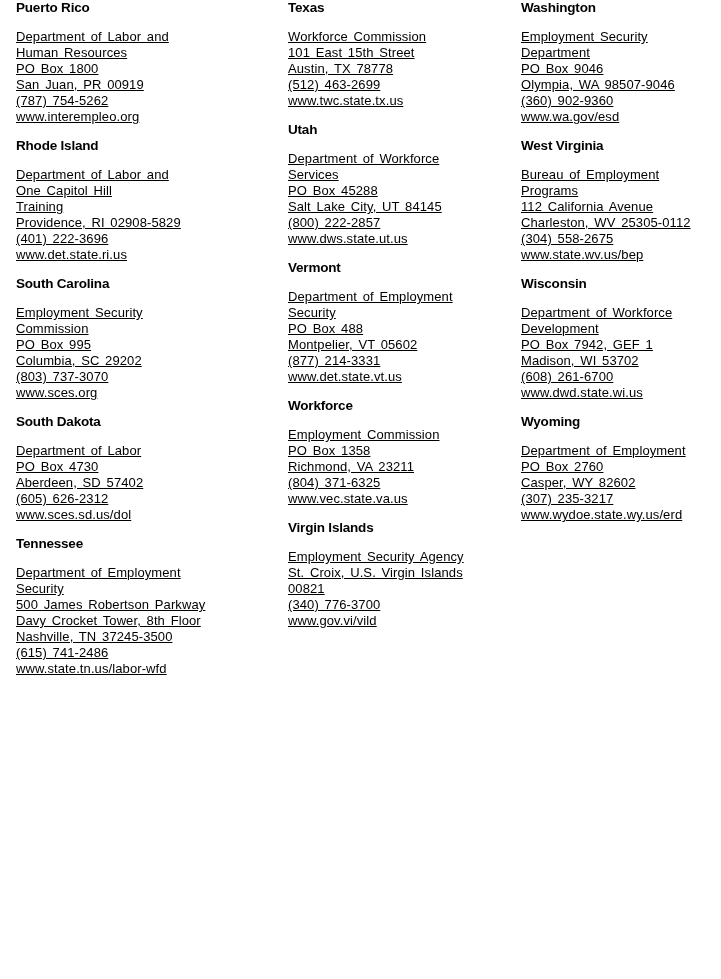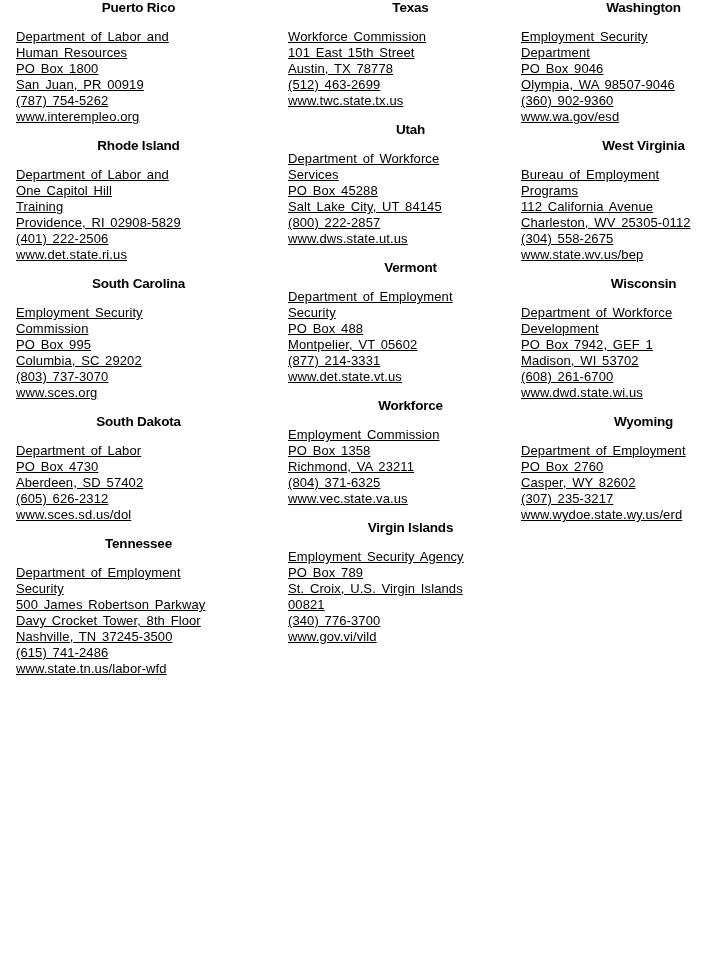--- a/index.html
+++ b/index.html
@@ -29,21 +29,20 @@
   .col-2 { left: 268px; margin-left: 20px; }
   .col-3 { left: 521px; }
   .state-entry { margin: 0; }
   h2.state-name {
     font-size: 13.5px;
     font-weight: bold;
     line-height: 16px;
     margin: 13px 0 13px 0;
     letter-spacing: -0.2px;
     white-space: nowrap;
-    text-align: center;
   }
   .state-entry:first-child h2.state-name {
     margin-top: 0;
   }
   .address-block {
     margin: 0;
     text-decoration: underline;
   }
   .address-line {
     font-size: 13px;
@@ -70,21 +69,21 @@
         </div>
   </section>
 
   <section class="state-entry">
     <h2 class="state-name">Rhode Island</h2>
     <div class="address-block">
           <div class="address-line">Department of Labor and</div>
           <div class="address-line">One Capitol Hill</div>
           <div class="address-line">Training</div>
           <div class="address-line">Providence, RI 02908-5829</div>
-          <div class="address-line">(401) 222-2506</div>
+          <div class="address-line">(401) 222-3696</div>
           <div class="address-line">www.det.state.ri.us</div>
         </div>
   </section>
 
   <section class="state-entry">
     <h2 class="state-name">South Carolina</h2>
     <div class="address-block">
           <div class="address-line">Employment Security</div>
           <div class="address-line">Commission</div>
           <div class="address-line">PO Box 995</div>
@@ -162,21 +161,20 @@
           <div class="address-line">Richmond, VA 23211</div>
           <div class="address-line">(804) 371-6325</div>
           <div class="address-line">www.vec.state.va.us</div>
         </div>
   </section>
 
   <section class="state-entry">
     <h2 class="state-name">Virgin Islands</h2>
     <div class="address-block">
           <div class="address-line">Employment Security Agency</div>
-          <div class="address-line">PO Box 789</div>
           <div class="address-line">St. Croix, U.S. Virgin Islands</div>
           <div class="address-line">00821</div>
           <div class="address-line">(340) 776-3700</div>
           <div class="address-line">www.gov.vi/vild</div>
         </div>
   </section>
 </div>
   <div class="col col-3">
   <section class="state-entry">
     <h2 class="state-name">Washington</h2>

